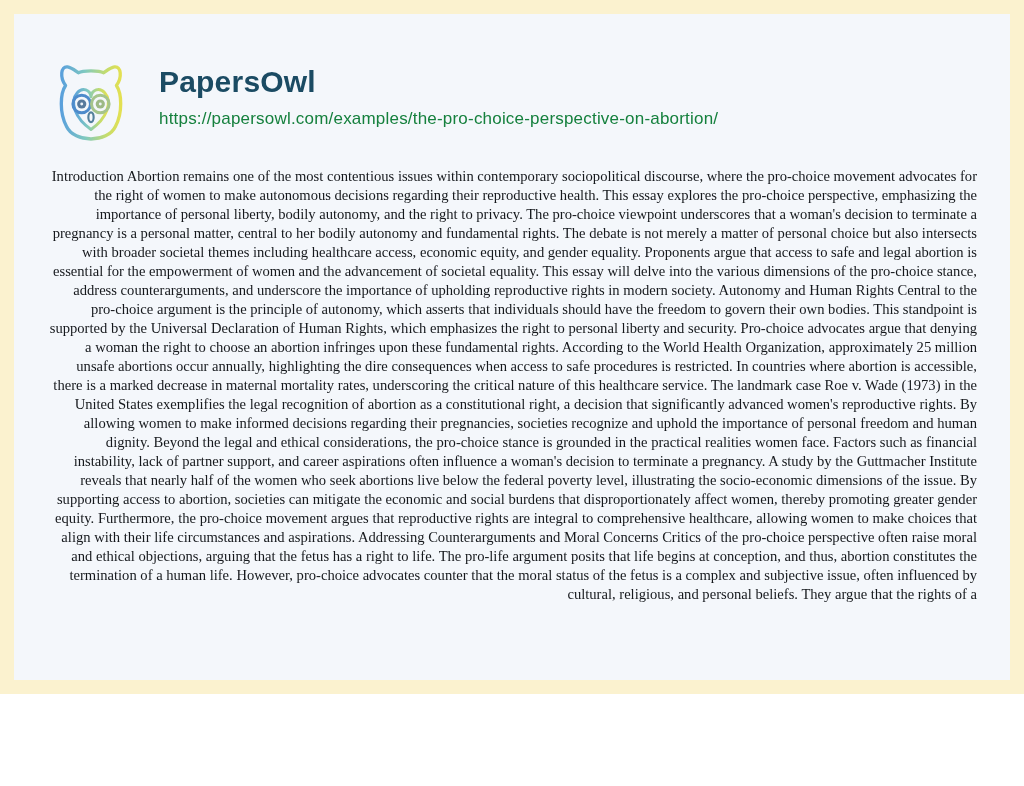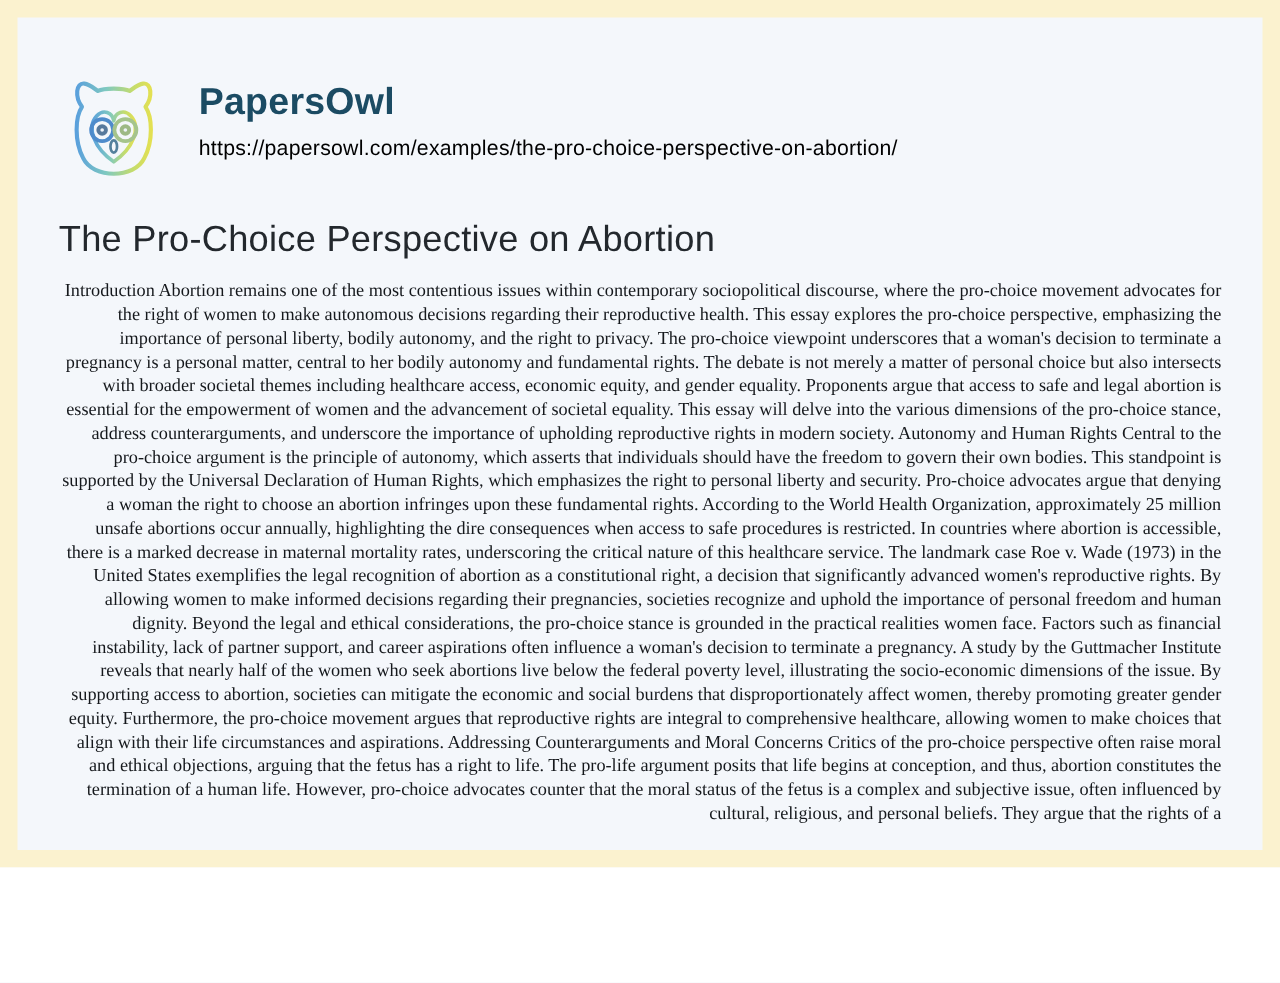--- a/index.html
+++ b/index.html
@@ -38,21 +38,21 @@
     font-weight: 700;
     color: #1b4b63;
     letter-spacing: 0.2px;
     line-height: 1.1;
   }
   .url {
     margin-top: 11px;
     font-family: "Liberation Sans", sans-serif;
     font-size: 17px;
     font-weight: 400;
-    color: #000000;
+    color: #15803d;
     letter-spacing: 0.2px;
     text-align: right;
   }
   .article {
     padding: 0 33px;
   }
   .title {
     margin: 24px 0 0 0;
     font-family: "Liberation Sans", sans-serif;
     font-size: 29px;
@@ -118,17 +118,16 @@
     </div>
 
     <div class="brand-block">
       <div class="brand">PapersOwl</div>
       <div class="url">https://papersowl.com/examples/the-pro-choice-perspective-on-abortion/</div>
     </div>
 
   </header>
 
   <main class="article">
-    <h1 class="title">The Pro-Choice Perspective on Abortion</h1>
     <p class="body-text">Introduction Abortion remains one of the most contentious issues within contemporary sociopolitical discourse, where the pro-choice movement advocates for the right of women to make autonomous decisions regarding their reproductive health. This essay explores the pro-choice perspective, emphasizing the importance of personal liberty, bodily autonomy, and the right to privacy. The pro-choice viewpoint underscores that a woman's decision to terminate a pregnancy is a personal matter, central to her bodily autonomy and fundamental rights. The debate is not merely a matter of personal choice but also intersects with broader societal themes including healthcare access, economic equity, and gender equality. Proponents argue that access to safe and legal abortion is essential for the empowerment of women and the advancement of societal equality. This essay will delve into the various dimensions of the pro-choice stance, address counterarguments, and underscore the importance of upholding reproductive rights in modern society. Autonomy and Human Rights Central to the pro-choice argument is the principle of autonomy, which asserts that individuals should have the freedom to govern their own bodies. This standpoint is supported by the Universal Declaration of Human Rights, which emphasizes the right to personal liberty and security. Pro-choice advocates argue that denying a woman the right to choose an abortion infringes upon these fundamental rights. According to the World Health Organization, approximately 25 million unsafe abortions occur annually, highlighting the dire consequences when access to safe procedures is restricted. In countries where abortion is accessible, there is a marked decrease in maternal mortality rates, underscoring the critical nature of this healthcare service. The landmark case Roe v. Wade (1973) in the United States exemplifies the legal recognition of abortion as a constitutional right, a decision that significantly advanced women's reproductive rights. By allowing women to make informed decisions regarding their pregnancies, societies recognize and uphold the importance of personal freedom and human dignity. Beyond the legal and ethical considerations, the pro-choice stance is grounded in the practical realities women face. Factors such as financial instability, lack of partner support, and career aspirations often influence a woman's decision to terminate a pregnancy. A study by the Guttmacher Institute reveals that nearly half of the women who seek abortions live below the federal poverty level, illustrating the socio-economic dimensions of the issue. By supporting access to abortion, societies can mitigate the economic and social burdens that disproportionately affect women, thereby promoting greater gender equity. Furthermore, the pro-choice movement argues that reproductive rights are integral to comprehensive healthcare, allowing women to make choices that align with their life circumstances and aspirations. Addressing Counterarguments and Moral Concerns Critics of the pro-choice perspective often raise moral and ethical objections, arguing that the fetus has a right to life. The pro-life argument posits that life begins at conception, and thus, abortion constitutes the termination of a human life. However, pro-choice advocates counter that the moral status of the fetus is a complex and subjective issue, often influenced by cultural, religious, and personal beliefs. They argue that the rights of a</p>
   </main>
 
 </div>
 
 </body></html>

